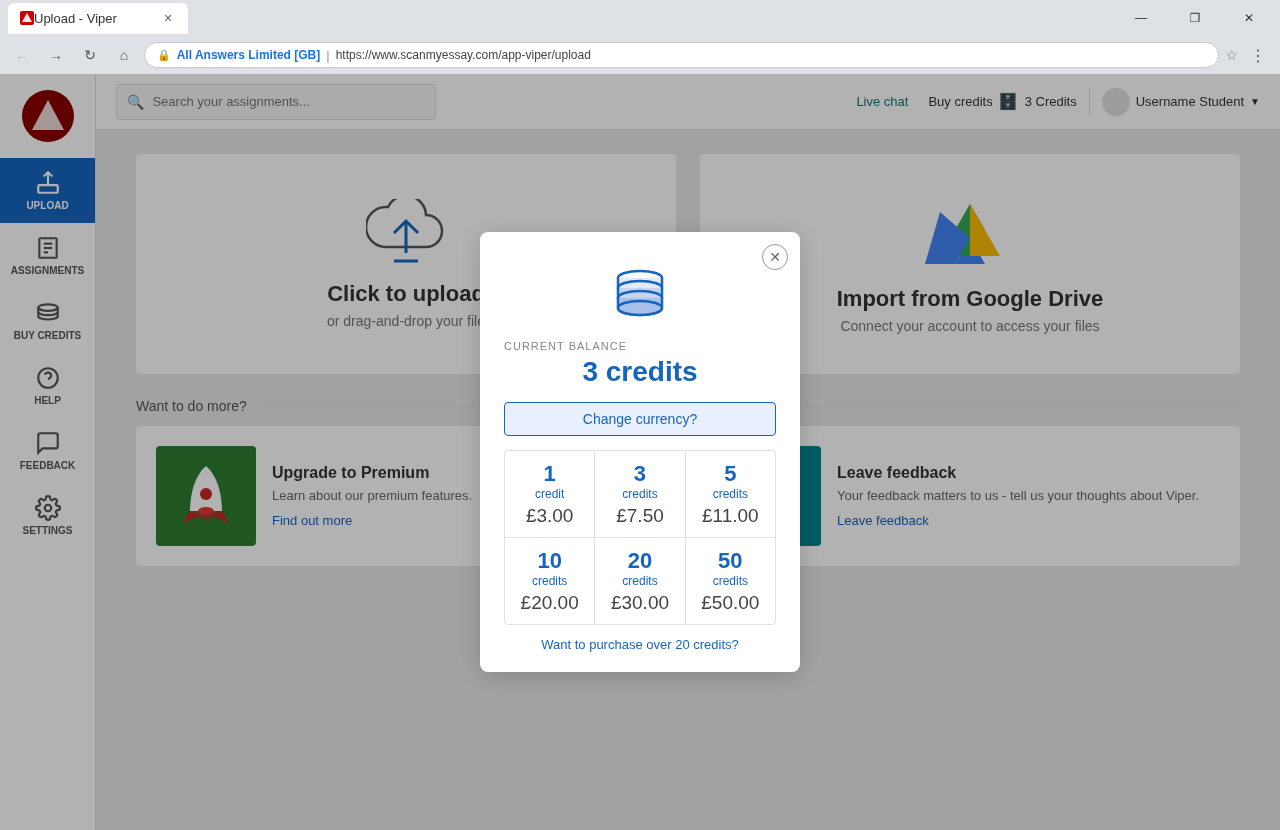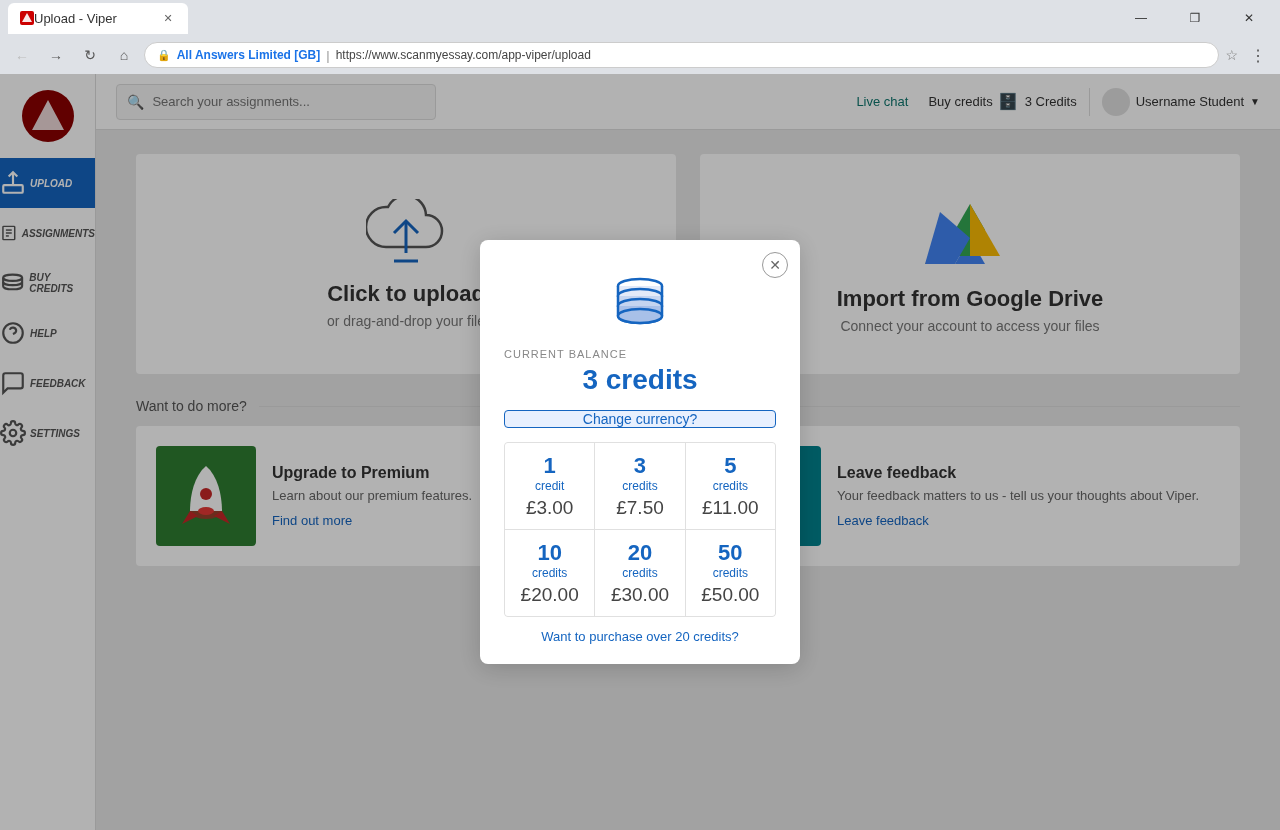--- a/index.html
+++ b/index.html
@@ -26,21 +26,21 @@
     .star-icon { font-size: 14px; color: #777; cursor: pointer; }
     .menu-icon { font-size: 16px; color: #555; cursor: pointer; width: 28px; text-align: center; }
 
     
     .app { display: flex; height: calc(830px - 74px); }
 
     
     .sidebar { width: 96px; background: #fff; border-right: 1px solid #ddd; display: flex; flex-direction: column; align-items: center; padding-top: 16px; }
     .sidebar-logo { width: 52px; height: 52px; border-radius: 50%; overflow: hidden; background: #8B0000; display: flex; align-items: center; justify-content: center; margin-bottom: 16px; }
     .sidebar-logo svg { width: 40px; height: 40px; }
-    .sidebar-item { display: flex; flex-direction: row; align-items: center; width: 100%; padding: 12px 0; cursor: pointer; color: #555; font-size: 10px; font-weight: bold; text-transform: uppercase; gap: 4px; font-style: italic; }
+    .sidebar-item { display: flex; flex-direction: column; align-items: center; width: 100%; padding: 12px 0; cursor: pointer; color: #555; font-size: 10px; font-weight: bold; text-transform: uppercase; gap: 4px; }
     .sidebar-item.active { background: #1565c0; color: #fff; }
     .sidebar-item svg { width: 26px; height: 26px; }
 
     
     .main { flex: 1; overflow: auto; background: #e8e8e8; }
 
     
     .topbar { height: 56px; background: #fff; display: flex; align-items: center; padding: 0 20px; gap: 16px; border-bottom: 1px solid #ddd; }
     .search-box { flex: 1; max-width: 320px; height: 36px; background: #f5f5f5; border: 1px solid #ddd; border-radius: 4px; display: flex; align-items: center; padding: 0 10px; gap: 8px; }
     .search-box input { border: none; background: transparent; font-size: 13px; color: #999; outline: none; width: 100%; }
@@ -73,21 +73,21 @@
     .promo-content p { font-size: 13px; color: #666; margin-bottom: 8px; }
     .promo-link { color: #1565c0; font-size: 13px; cursor: pointer; text-decoration: none; }
 
     
     .modal-overlay { position: fixed; top: 74px; left: 0; right: 0; bottom: 0; background: rgba(0,0,0,0.3); display: flex; align-items: center; justify-content: center; z-index: 100; }
     .modal { background: #fff; border-radius: 8px; width: 320px; padding: 28px 24px 20px; position: relative; box-shadow: 0 4px 24px rgba(0,0,0,0.18); }
     .modal-close { position: absolute; top: 12px; right: 12px; width: 26px; height: 26px; border-radius: 50%; border: 1.5px solid #999; display: flex; align-items: center; justify-content: center; cursor: pointer; color: #666; font-size: 14px; }
     .modal-db-icon { display: flex; justify-content: center; margin-bottom: 10px; }
     .modal-label { font-size: 11px; color: #888; letter-spacing: 1px; text-transform: uppercase; margin-bottom: 4px; }
     .modal-balance { text-align: center; font-size: 28px; font-weight: bold; color: #1565c0; margin-bottom: 14px; }
-    .change-currency-btn { width: 100%; border: 1.5px solid #1565c0; border-radius: 4px; background: #e8f0fe; color: #1565c0; font-size: 14px; cursor: pointer; margin-bottom: 14px; text-align: center; }
+    .change-currency-btn { width: 100%; padding: 8px; border: 1.5px solid #1565c0; border-radius: 4px; background: #e8f0fe; color: #1565c0; font-size: 14px; cursor: pointer; margin-bottom: 14px; text-align: center; }
     .credit-grid { display: grid; grid-template-columns: 1fr 1fr 1fr; gap: 1px; background: #e0e0e0; border: 1px solid #e0e0e0; border-radius: 4px; overflow: hidden; margin-bottom: 12px; }
     .credit-cell { background: #fff; padding: 10px 6px; text-align: center; cursor: pointer; }
     .credit-cell .amount { font-size: 22px; font-weight: bold; color: #1565c0; }
     .credit-cell .unit { font-size: 12px; color: #1565c0; }
     .credit-cell .price { font-size: 19px; color: #444; margin-top: 4px; }
     .modal-footer { text-align: center; font-size: 13px; color: #1565c0; cursor: pointer; }
 
     
   </style>
 </head>

